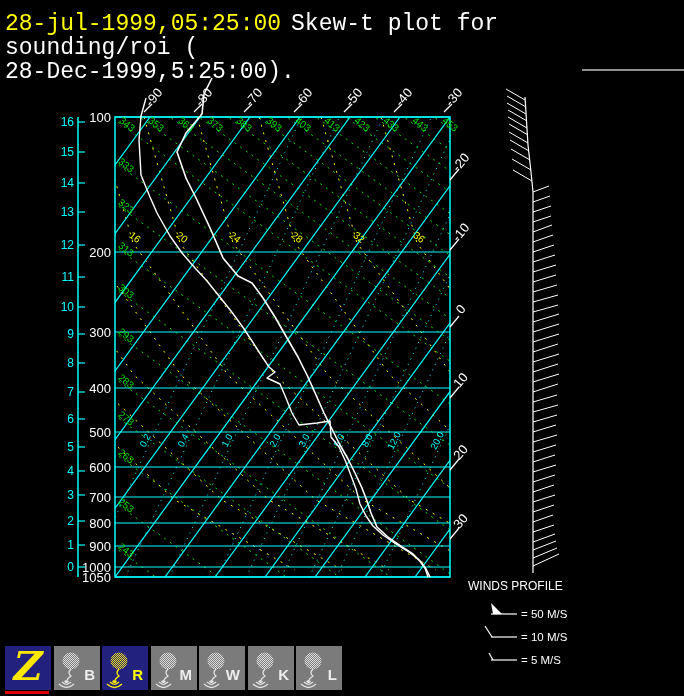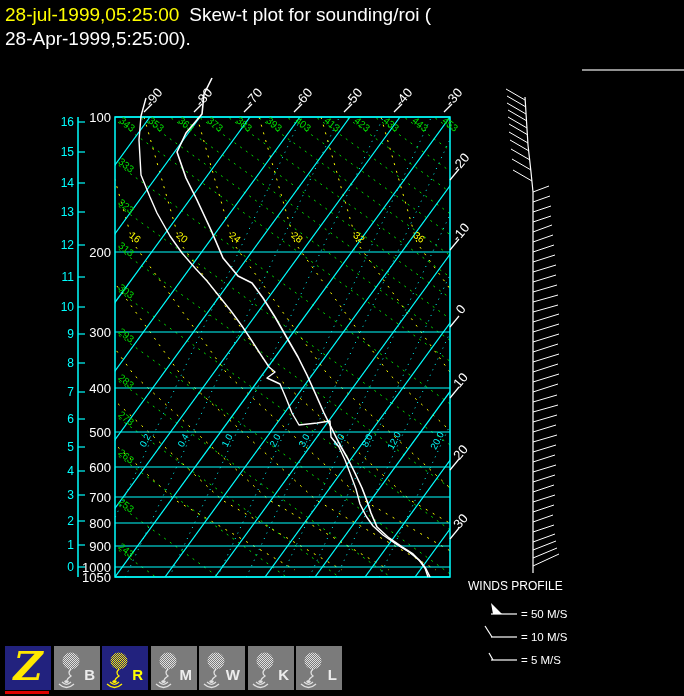--- a/index.html
+++ b/index.html
@@ -1,18 +1,18 @@
 <!DOCTYPE html>
 <html><head>
 <meta charset="utf-8">
 <style>
   html,body{margin:0;padding:0;background:#000;}
   .stage{position:relative;width:684px;height:696px;background:#000;overflow:hidden;
          font-family:"Liberation Sans",sans-serif;}
-  .titlebar{position:absolute;left:5px;top:3px;width:660px;font-size:19px;line-height:24px;color:#fff;}
+  .titlebar{position:absolute;left:5px;top:12px;width:660px;font-size:23px;line-height:24px;color:#fff;font-family:Liberation Mono, monospace;}
   .titlebar .ts{color:#ffff00;}
   .titlebar .t1{color:#ffffff;margin-left:10px;}
   .titlebar .t2{color:#ffffff;}
   svg.plot{position:absolute;left:0;top:0;}
   .toolbar-btn{position:absolute;width:46px;height:44px;}
   .toolbar-btn.sel{background:#22227e;}
   .toolbar-btn.unsel{background:#7b7b7b;}
   .zglyph{position:absolute;left:0;top:-6px;width:46px;height:50px;display:flex;align-items:center;justify-content:center;
           font-family:"DejaVu Serif",serif;font-style:italic;font-weight:bold;font-size:40px;color:#ffe800;}
   .btn-letter{position:absolute;right:5px;top:20px;font-weight:bold;font-size:15px;color:#ededed;}
@@ -270,21 +270,21 @@
       <line x1="491" y1="637" x2="517" y2="637" stroke="#ffffff" stroke-width="1.2"></line>
       <line x1="492" y1="637" x2="485" y2="626" stroke="#ffffff" stroke-width="1.2"></line>
       <text x="521" y="641" fill="#ffffff" font-size="11.5" font-family="&quot;Liberation Sans&quot;,sans-serif" text-anchor="start">= 10 M/S</text>
       <line x1="491" y1="660" x2="517" y2="660" stroke="#ffffff" stroke-width="1.2"></line>
       <line x1="493" y1="660" x2="489" y2="653" stroke="#ffffff" stroke-width="1.2"></line>
       <text x="521" y="664" fill="#ffffff" font-size="11.5" font-family="&quot;Liberation Sans&quot;,sans-serif" text-anchor="start">= 5 M/S</text>
       <line x1="582" y1="70" x2="684" y2="70" stroke="#909090" stroke-width="2"></line>
     </svg>
   <div class="titlebar">
     <div><span class="ts">28-jul-1999,05:25:00</span><span class="t1">Skew-t plot for sounding/roi (</span></div>
-    <div class="t2">28-Apr-1999,5:25:00).</div>
+    <div class="t2">28-Dec-1999,5:25:00).</div>
   </div>
   <div id="toolbar">
       <div class="toolbar-btn sel" style="left: 5px; top: 646px; width: 46px; height: 44px;">
         <span class="zglyph">Z</span>
       </div>
       <div class="red-strip" style="left: 5px; top: 691px; width: 44px; height: 3px;"></div>
       <div class="toolbar-btn unsel" style="left: 54px; top: 646px; width: 46px; height: 44px;"><svg width="46" height="44">
           <pattern id="pat1" width="2" height="2" patternUnits="userSpaceOnUse">
             <rect width="1" height="1" fill="#e0e0e0"></rect>
             <rect x="1" y="1" width="1" height="1" fill="#e0e0e0"></rect>

